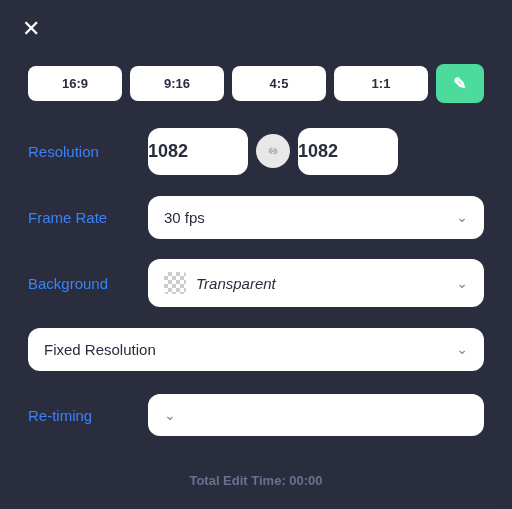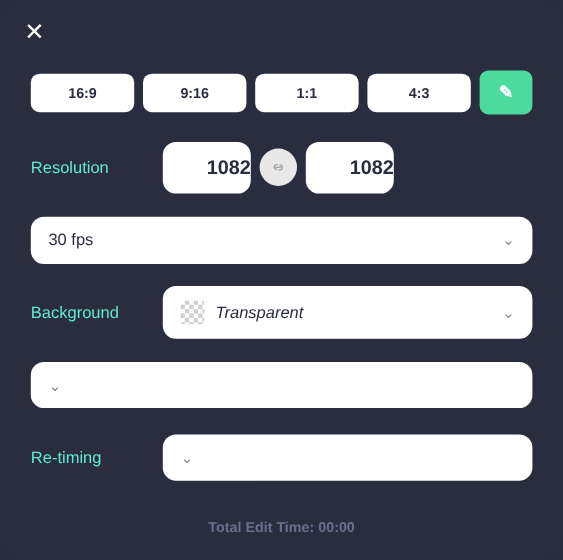--- a/index.html
+++ b/index.html
@@ -77,21 +77,21 @@
     }
 
     .form-row {
       display: flex;
       align-items: center;
       margin-bottom: 14px;
       min-height: 52px;
     }
 
     .form-label {
-      color: #5eead4;
+      color: #3b82f6;
       font-size: 15px;
       font-weight: 500;
       min-width: 120px;
     }
 
     .form-control {
       flex: 1;
       background: #fff;
       border: none;
       border-radius: 12px;
@@ -113,22 +113,22 @@
     }
 
     .res-input {
       background: #fff;
       border: none;
       border-radius: 12px;
       padding: 13px 0;
       font-size: 18px;
       font-weight: 600;
       color: #2a2d3e;
-      text-align: right;
-      width: 80px;
+      text-align: left;
+      width: 100px;
     }
 
     .link-icon {
       background: #e8e8e8;
       border-radius: 50%;
       width: 34px;
       height: 34px;
       display: flex;
       align-items: center;
       justify-content: center;
@@ -193,24 +193,24 @@
   </button>
 
   <div class="aspect-ratio-row">
     <button class="ar-btn">
       <span>16:9</span>
     </button>
     <button class="ar-btn">
       <span>9:16</span>
     </button>
     <button class="ar-btn">
+      <span>4:5</span>
+    </button>
+    <button class="ar-btn">
       <span>1:1</span>
-    </button>
-    <button class="ar-btn">
-      <span>4:3</span>
     </button>
     <button class="ar-btn edit">
       <span>✎</span>
     </button>
   </div>
 
   <div class="form-row">
     <span class="form-label">Resolution</span>
     <div class="resolution-group">
       <div class="res-input">1082</div>
@@ -218,39 +218,41 @@
         <svg width="16" height="16" viewBox="0 0 16 16" fill="none" xmlns="http://www.w3.org/2000/svg">
           <path d="M6 8H10M7 5.5C7 5.5 5 5.5 4.5 7C4 8.5 5 10 6.5 10" stroke="#aaa" stroke-width="1.5" stroke-linecap="round"></path>
           <path d="M9 10.5C9 10.5 11 10.5 11.5 9C12 7.5 11 6 9.5 6" stroke="#aaa" stroke-width="1.5" stroke-linecap="round"></path>
         </svg>
       </div>
       <div class="res-input">1082</div>
     </div>
   </div>
 
   <div class="form-row">
+    <span class="form-label">Frame Rate</span>
     <div class="form-control">
       <span class="dropdown-value">30 fps</span>
       <span class="chevron">⌄</span>
     </div>
   </div>
 
   <div class="form-row">
     <span class="form-label">Background</span>
     <div class="form-control">
       <div class="dropdown-left">
         <div class="checkerboard-icon"></div>
         <span class="dropdown-value">Transparent</span>
       </div>
       <span class="chevron">⌄</span>
     </div>
   </div>
 
   <div class="form-row">
     <div class="form-control">
+      <span class="dropdown-value">Fixed Resolution</span>
       <span class="chevron">⌄</span>
     </div>
   </div>
 
   <div class="form-row">
     <span class="form-label">Re-timing</span>
     <div class="form-control">
       <span class="chevron">⌄</span>
     </div>
   </div>

